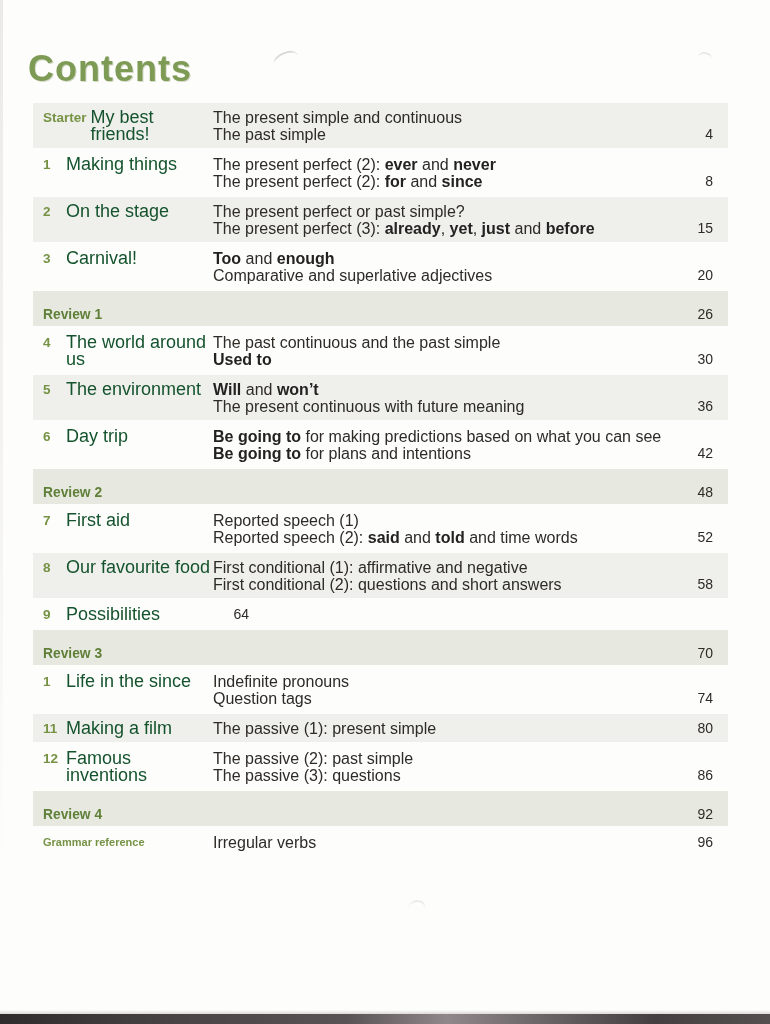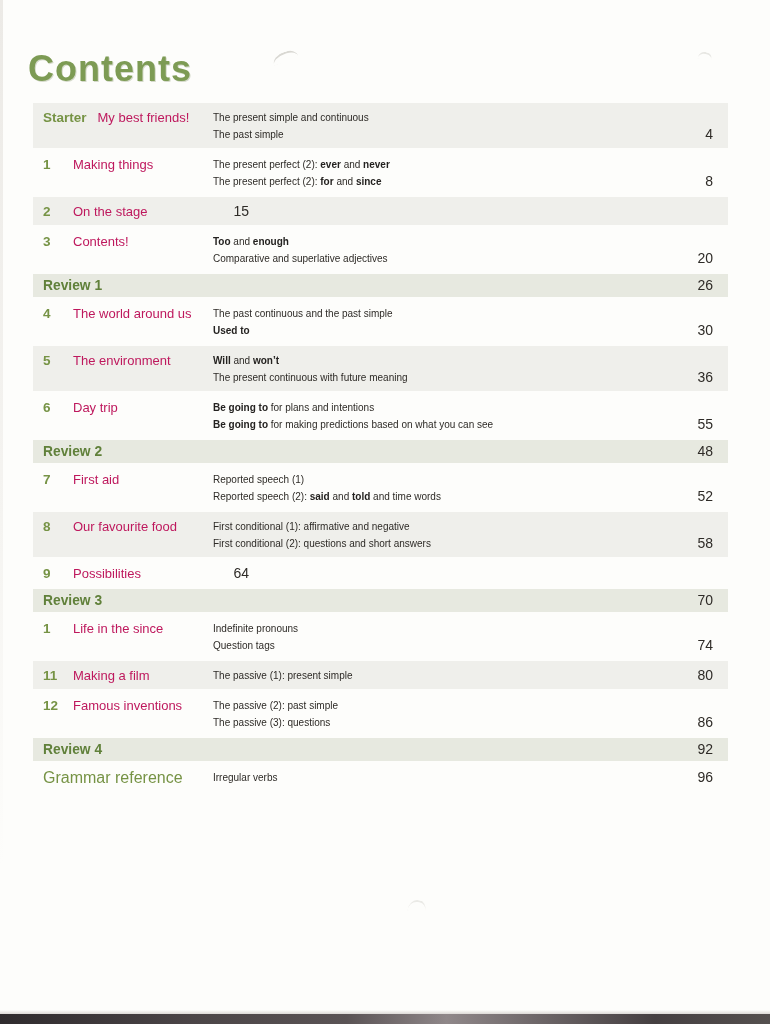--- a/index.html
+++ b/index.html
@@ -48,46 +48,45 @@
     left: 33px; top: 103px;
     width: 695px;
   }
   .row {
     display: flex;
     margin-bottom: 2px;
     padding: 6px 15px 5px 10px;
     box-sizing: border-box;
   }
   .row.shaded  { background: #efefeb; }
-  .row.review  { background: #e7e9e0; padding-top: 3px; padding-bottom: 3px; }
+  .row.review  { background: #e7e9e0; padding-top: 15px; padding-bottom: 3px; }
   .col-left {
     width: 170px;
     flex: none;
     display: flex;
     align-items: flex-start;
-    gap: 7px;
   }
   .num {
     min-width: 23px;
     flex: none;
     font-weight: bold;
     font-size: 13.5px;
     line-height: 17px;
     color: #769345;
     padding-right: 4px;
     box-sizing: border-box;
   }
   .unit-title {
-    font-size: 13px;
-    line-height: 17px;
-    color: #be185d;
+    font-size: 18px;
+    line-height: 17px;
+    color: #14532d;
   }
   .col-topics { flex: 1; min-width: 0; }
   .topic-line {
-    font-size: 10px;
+    font-size: 16px;
     line-height: 17px;
     color: #2e2b27;
   }
   .topic-line b { font-weight: bold; color: #242220; }
   .col-page {
     width: 36px;
     flex: none;
     text-align: right;
     align-self: flex-end;
     font-size: 14px;
@@ -97,22 +96,22 @@
   .review-label {
     flex: 1;
     font-weight: bold;
     font-size: 13.8px;
     line-height: 17px;
     color: #60803a;
   }
   .ref-label {
     width: 170px;
     flex: none;
-    font-weight: normal;
-    font-size: 16px;
+    font-weight: bold;
+    font-size: 11px;
     line-height: 17px;
     color: #769345;
   }
   
   .artifact {
     position: absolute;
     border-top: 2px solid rgba(150,145,135,0.35);
     border-radius: 50% 40% 0 0 / 100% 80% 0 0;
     transform: rotate(-18deg);
   }
@@ -152,26 +151,30 @@
         <div class="topic-line"><span>The present perfect (2): </span><b>ever</b><span> and </span><b>never</b></div>
         <div class="topic-line"><span>The present perfect (2): </span><b>for</b><span> and </span><b>since</b></div>
       </div>
       <div class="col-page">8</div>
     </div>
     <div class="row shaded">
       <div class="col-left">
         <span class="num">2</span>
         <span class="unit-title">On the stage</span>
       </div>
+      <div class="col-topics">
+        <div class="topic-line"><span>The present perfect or past simple?</span></div>
+        <div class="topic-line"><span>The present perfect (3): </span><b>already</b><span>, </span><b>yet</b><span>, </span><b>just</b><span> and </span><b>before</b></div>
+      </div>
       <div class="col-page">15</div>
     </div>
     <div class="row">
       <div class="col-left">
         <span class="num">3</span>
-        <span class="unit-title">Contents!</span>
+        <span class="unit-title">Carnival!</span>
       </div>
       <div class="col-topics">
         <div class="topic-line"><b>Too</b><span> and </span><b>enough</b></div>
         <div class="topic-line"><span>Comparative and superlative adjectives</span></div>
       </div>
       <div class="col-page">20</div>
     </div>
     <div class="row review">
       <div class="review-label">Review 1</div>
       <div class="col-page">26</div>
@@ -197,24 +200,24 @@
         <div class="topic-line"><span>The present continuous with future meaning</span></div>
       </div>
       <div class="col-page">36</div>
     </div>
     <div class="row">
       <div class="col-left">
         <span class="num">6</span>
         <span class="unit-title">Day trip</span>
       </div>
       <div class="col-topics">
+        <div class="topic-line"><b>Be going to</b><span> for making predictions based on what you can see</span></div>
         <div class="topic-line"><b>Be going to</b><span> for plans and intentions</span></div>
-        <div class="topic-line"><b>Be going to</b><span> for making predictions based on what you can see</span></div>
-      </div>
-      <div class="col-page">55</div>
+      </div>
+      <div class="col-page">42</div>
     </div>
     <div class="row review">
       <div class="review-label">Review 2</div>
       <div class="col-page">48</div>
     </div>
     <div class="row">
       <div class="col-left">
         <span class="num">7</span>
         <span class="unit-title">First aid</span>
       </div>

